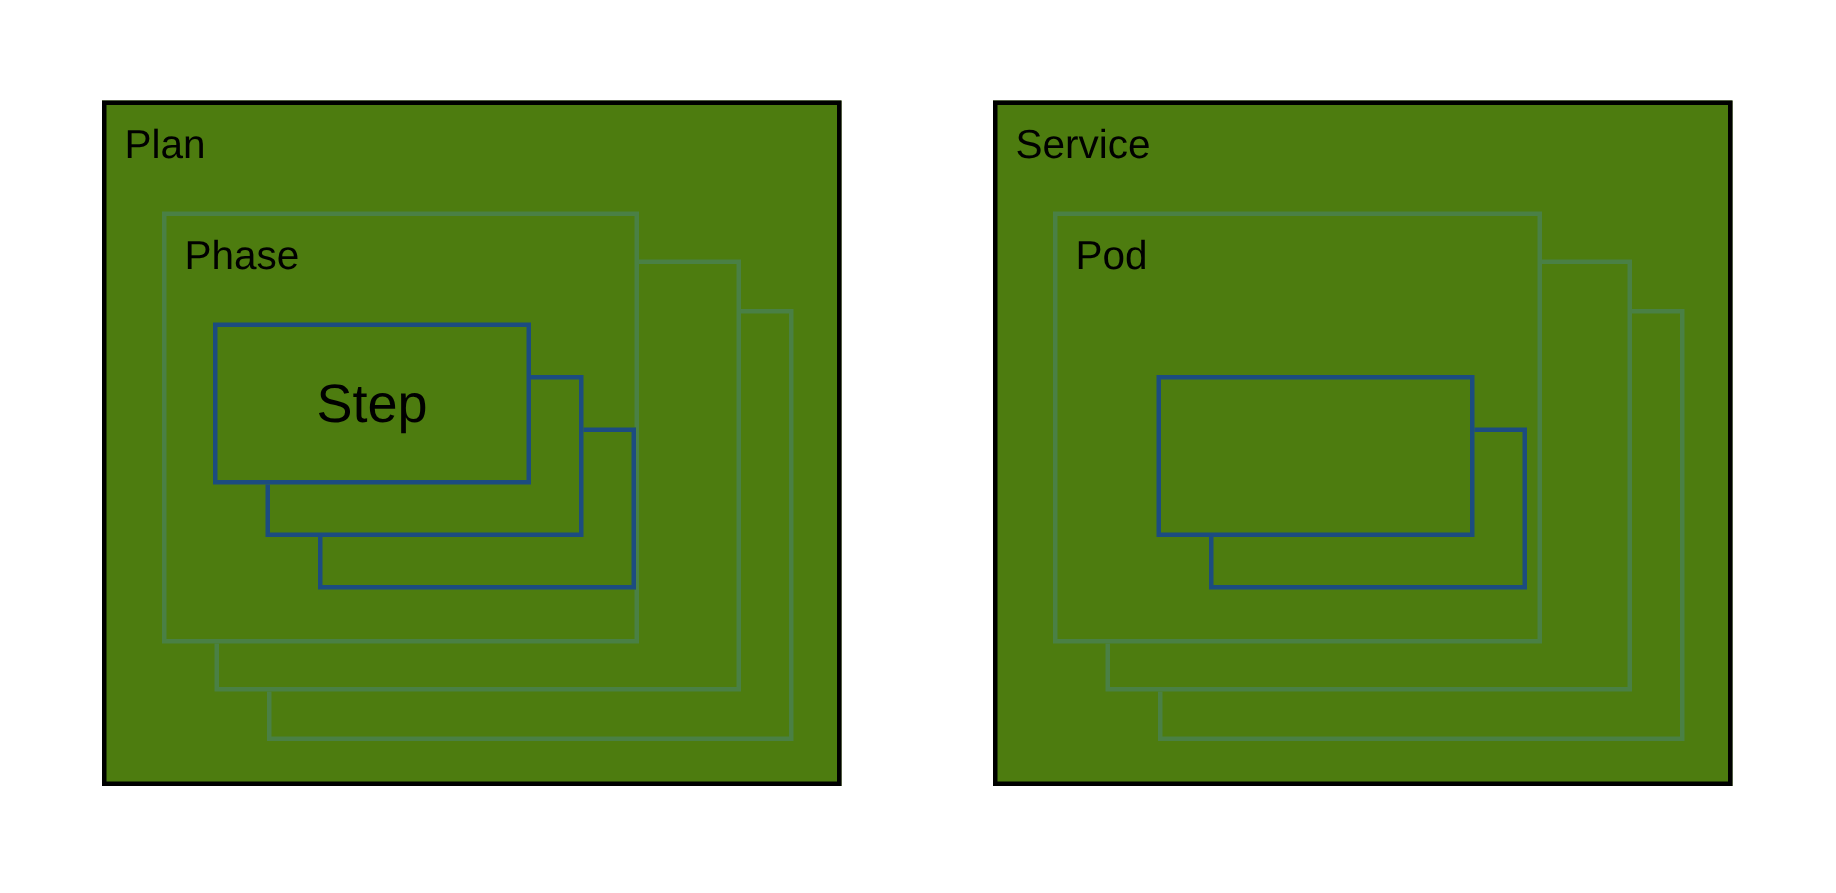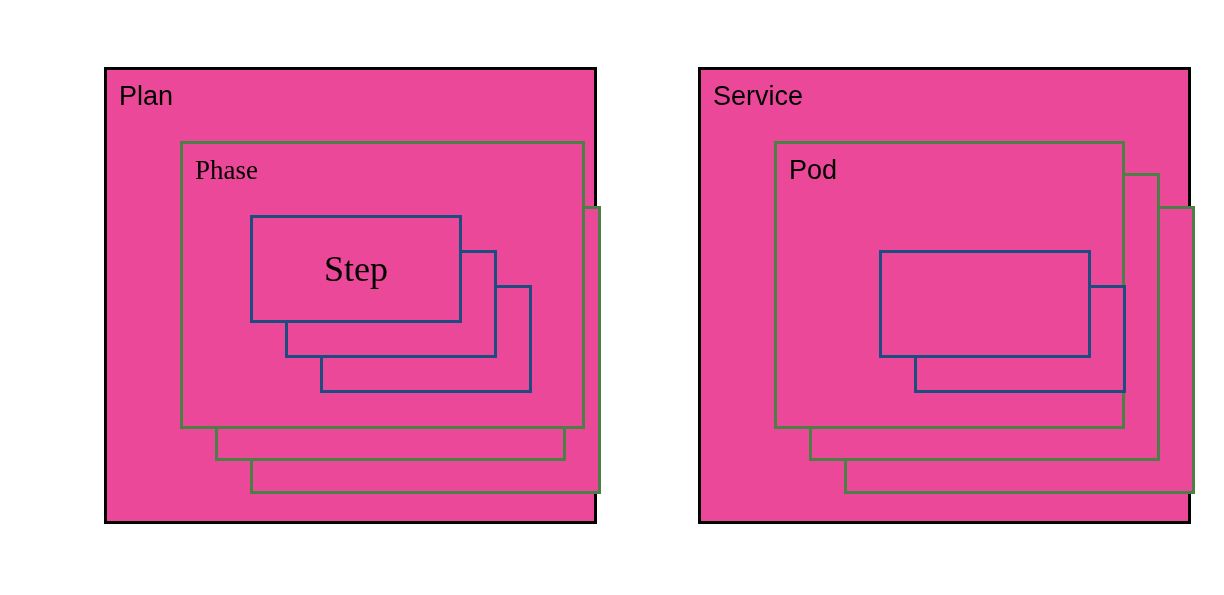--- a/index.html
+++ b/index.html
@@ -18,22 +18,21 @@
     width: 1224px;
     height: 595px;
     background: #ffffff;
     overflow: hidden;
   }
 
   
   .abox {
     position: absolute;
     box-sizing: border-box;
-    background: #ec4899;
-    margin-left: 36px;
+    background: #4d7c0f;
   }
 
   
   .outer-box {
     border: 3px solid #000000;
   }
 
   
   .mid-box {
     border: 3px solid #4a8045;
@@ -86,21 +85,21 @@
 <div id="diagram-canvas">
 
   <div class="abox outer-box" style="left:68px; top:67px; width:493px; height:457px;">
 
     <div class="corner-label outer-label">Plan</div>
 
     <div class="abox mid-box" style="left:107px; top:136px; width:351px; height:288px;"></div>
 
     <div class="abox mid-box" style="left:72px; top:103px; width:351px; height:288px;"></div>
 
-    <div class="abox mid-box" style="left:37px; top:71px; width:405px; height:288px;font-family:Liberation Serif, serif;">
+    <div class="abox mid-box" style="left:37px; top:71px; width:318px; height:288px;">
 
       <div class="corner-label mid-label">Phase</div>
 
       <div class="abox inner-box" style="left:101px; top:141px; width:212px; height:108px;"></div>
 
       <div class="abox inner-box" style="left:66px; top:106px; width:212px; height:108px;"></div>
 
       <div class="abox inner-box" style="left:31px; top:71px; width:212px; height:108px;">
         <div class="center-label">Step</div>
       </div>
@@ -109,21 +108,21 @@
   </div>
 
   <div class="abox outer-box" style="left:662px; top:67px; width:493px; height:457px;">
 
     <div class="corner-label outer-label">Service</div>
 
     <div class="abox mid-box" style="left:107px; top:136px; width:351px; height:288px;"></div>
 
     <div class="abox mid-box" style="left:72px; top:103px; width:351px; height:288px;"></div>
 
-    <div class="abox mid-box" style="left:37px; top:71px; width:351px; height:288px;">
+    <div class="abox mid-box" style="left:37px; top:71px; width:326px; height:288px;">
 
       <div class="corner-label mid-label">Pod</div>
 
       <div class="abox inner-box" style="left:101px; top:141px; width:212px; height:108px;"></div>
 
       <div class="abox inner-box" style="left:66px; top:106px; width:212px; height:108px;"></div>
 
 
     </div>
   </div>

